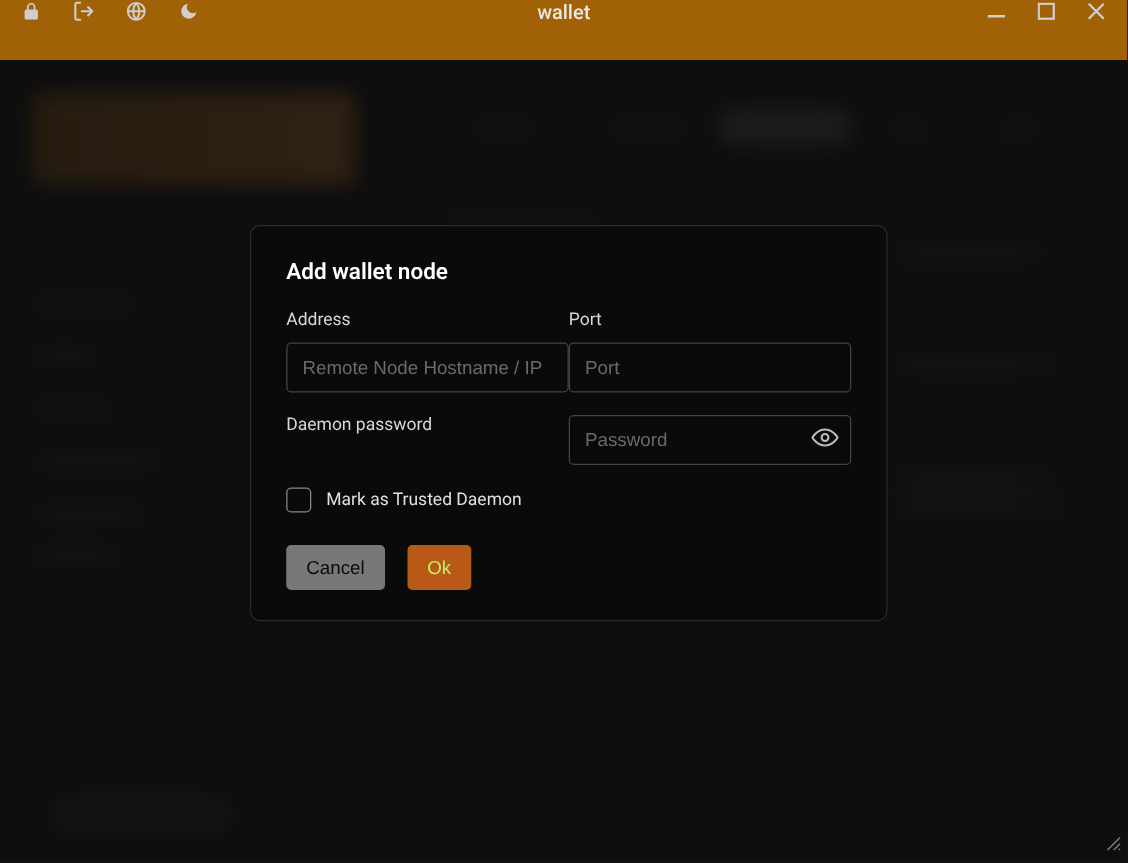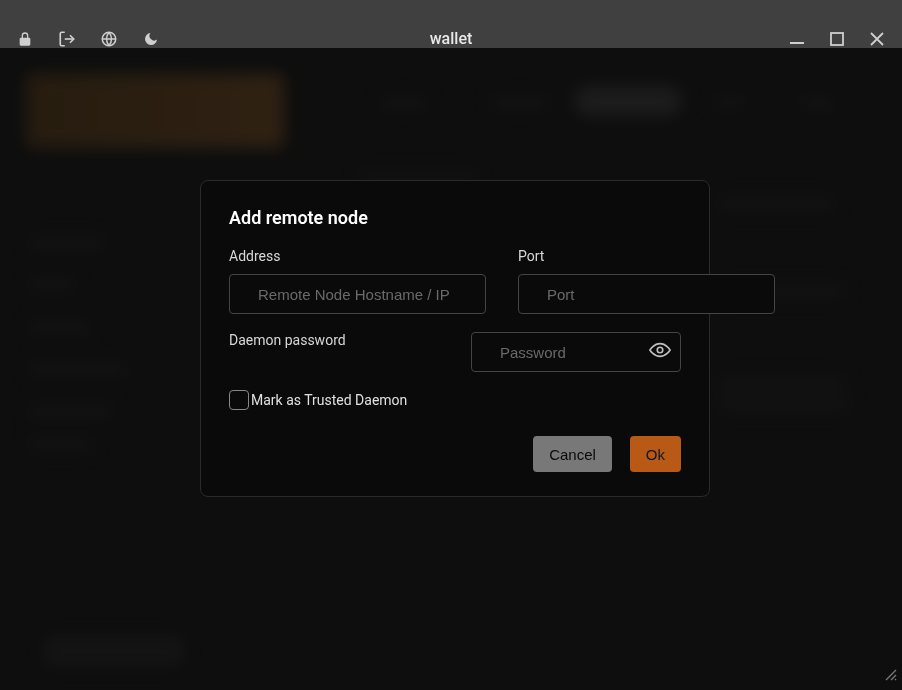--- a/index.html
+++ b/index.html
@@ -7,23 +7,23 @@
       width: 902px;
       height: 690px;
       background: #1a1a1a;
       font-family: -apple-system, BlinkMacSystemFont, "Segoe UI", Roboto, sans-serif;
       color: #e0e0e0;
       overflow: hidden;
       position: relative;
     }
     .titlebar {
       height: 48px;
-      background: #404040;
-      display: flex;
-      align-items: flex-end;
+      background: #a16207;
+      display: flex;
+      align-items: flex-start;
       padding: 0 16px;
       position: relative;
     }
     .titlebar-left {
       display: flex;
       gap: 24px;
       align-items: center;
     }
     .titlebar-icon {
       width: 18px;
@@ -96,97 +96,95 @@
       padding: 26px 28px 24px 28px;
     }
     .dialog-title {
       font-size: 18px;
       font-weight: 600;
       color: #ffffff;
       margin-bottom: 20px;
     }
     .form-row {
       display: flex;
-      gap: 32px;
       margin-bottom: 18px;
     }
     .form-col {
       flex: 1;
       display: flex;
       flex-direction: column;
     }
     .field-label {
       font-size: 14px;
       color: #d8d8d8;
       margin-bottom: 10px;
     }
     .text-input {
       background: #0a0a0a;
       border: 1px solid #444;
       border-radius: 4px;
       height: 40px;
-      padding: 0 28px;
+      padding: 0 12px;
       color: #14b8a6;
       font-size: 15px;
       outline: none;
     }
     .text-input::placeholder { color: #6a6a6a; }
     .password-wrap {
       position: relative;
     }
     .password-wrap .text-input { padding-right: 40px; width: 100%; }
     .eye-icon {
       position: absolute;
       right: 10px;
       top: 50%;
       transform: translateY(-50%);
       cursor: pointer;
       color: #bdbdbd;
     }
     .checkbox-row {
       display: flex;
       align-items: center;
-      gap: 2px;
+      gap: 12px;
       margin-top: 14px;
       margin-bottom: 26px;
     }
     .checkbox {
       width: 20px;
       height: 20px;
       border: 1.5px solid #888;
       border-radius: 4px;
       background: transparent;
       cursor: pointer;
     }
     .checkbox-label {
       font-size: 14px;
       color: #e0e0e0;
     }
     .button-row {
       display: flex;
-      justify-content: flex-end;
       gap: 18px;
     }
     .btn {
       height: 36px;
       padding: 0 16px;
       border-radius: 4px;
       font-size: 15px;
       cursor: pointer;
       border: none;
       display: flex;
       align-items: center;
     }
     .btn-cancel {
       background: #787878;
       color: #0a0a0a;
     }
     .btn-ok {
       background: #b85a15;
-      color: #0f172a;
+      color: #bef264;
     }
     .resize-handle {
       position: absolute;
       right: 4px;
       bottom: 4px;
       color: #777;
     }
   </style>
 </head>
 <body>
@@ -254,21 +252,21 @@
   <div class="blur-text" style="left:716px;top:148px;width:120px;"></div>
   <div class="blur-text" style="left:716px;top:236px;width:130px;"></div>
   <div class="blur-text" style="left:716px;top:328px;width:130px;"></div>
   <div class="blur-text" style="left:716px;top:350px;width:136px;"></div>
   <div class="blur-card" style="left:44px;top:588px;width:140px;height:30px;background:#2f2f2f;border-radius:6px;"></div>
 </div>
 
 <div class="overlay"></div>
 
 <div class="dialog">
-  <div class="dialog-title">Add remote node</div>
+  <div class="dialog-title">Add wallet node</div>
 
   <div class="form-row">
     <div class="form-col">
       <label class="field-label">Address</label>
       <input type="text" class="text-input" placeholder="Remote Node Hostname / IP" style="">
     </div>
     <div class="form-col">
       <label class="field-label">Port</label>
       <input type="text" class="text-input" placeholder="Port" style="">
     </div>

